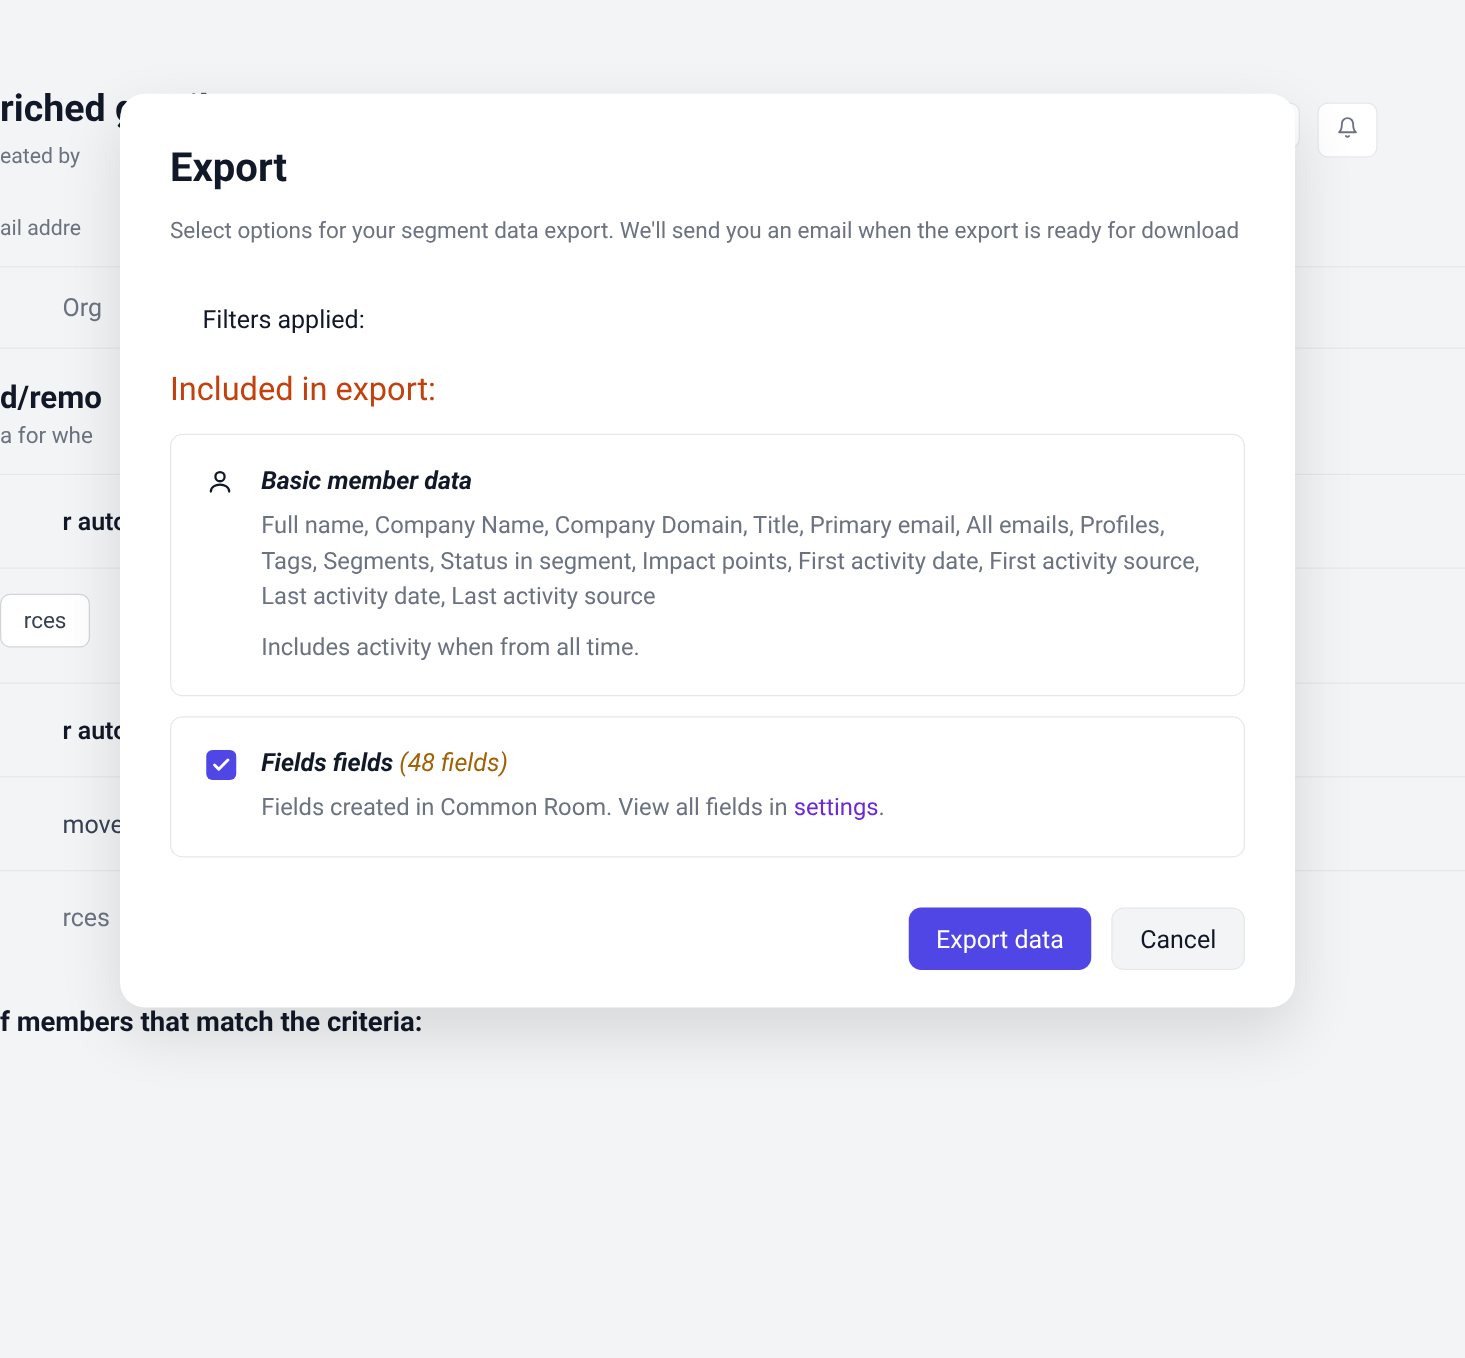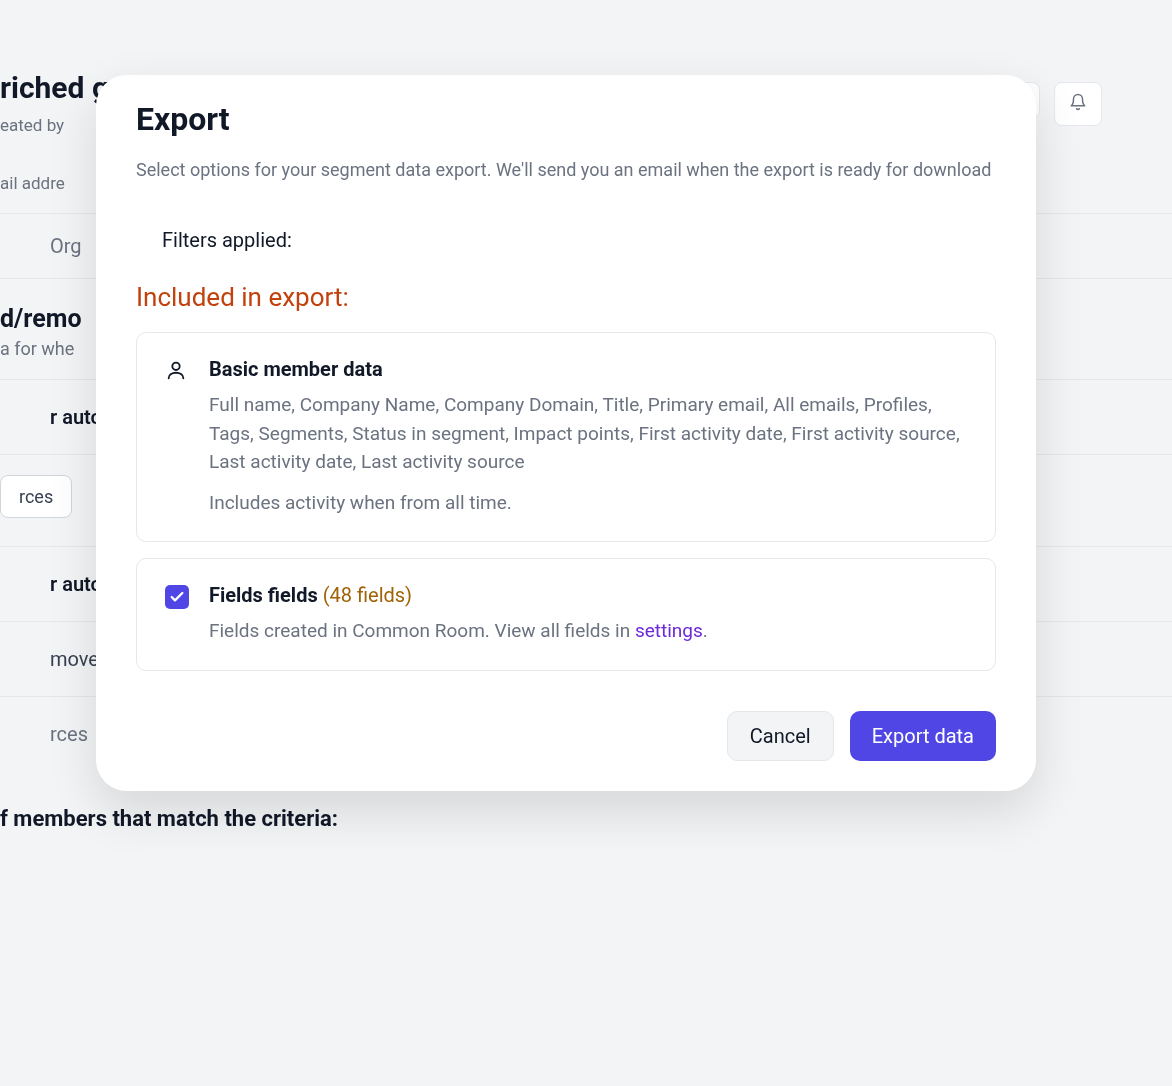--- a/index.html
+++ b/index.html
@@ -93,23 +93,23 @@
       color: #111827;
       padding-top: 35px;
     }
     
     .modal {
       position: absolute;
       top: 75px;
       left: 96px;
       width: 940px;
       background: #fff;
-      border-radius: 31px;
+      border-radius: 20px;
       box-shadow: 0 20px 50px rgba(0,0,0,0.12);
-      padding: 25px 40px 30px 40px;
+      padding: 40px 40px 30px 40px;
     }
     .modal-title {
       font-size: 32px;
       font-weight: 700;
       color: #111827;
       margin-bottom: 18px;
     }
     .modal-desc {
       font-size: 18px;
       color: #6b7280;
@@ -158,20 +158,21 @@
       justify-content: center;
     }
     .option-content {
       flex: 1;
     }
     .option-title {
       font-size: 20px;
       font-weight: 700;
       color: #111827;
       margin-bottom: 10px;
+      font-style: italic;
     }
     .option-title .muted {
       font-weight: 400;
       color: #a16207;
     }
     .option-body {
       font-size: 19px;
       color: #6b7280;
       line-height: 1.5;
     }
@@ -282,16 +283,16 @@
       <div class="option-title">
         <span>Fields fields </span><span class="muted">(48 fields)</span>
       </div>
       <div class="option-body">
         <span>Fields created in Common Room. View all fields in </span><a href="#">settings</a><span>.</span>
       </div>
     </div>
   </div>
 
   <div class="modal-footer">
+    <button class="btn btn-primary">Export data</button>
     <button class="btn btn-cancel">Cancel</button>
-    <button class="btn btn-primary">Export data</button>
   </div>
 </div>
 
 </body></html>

